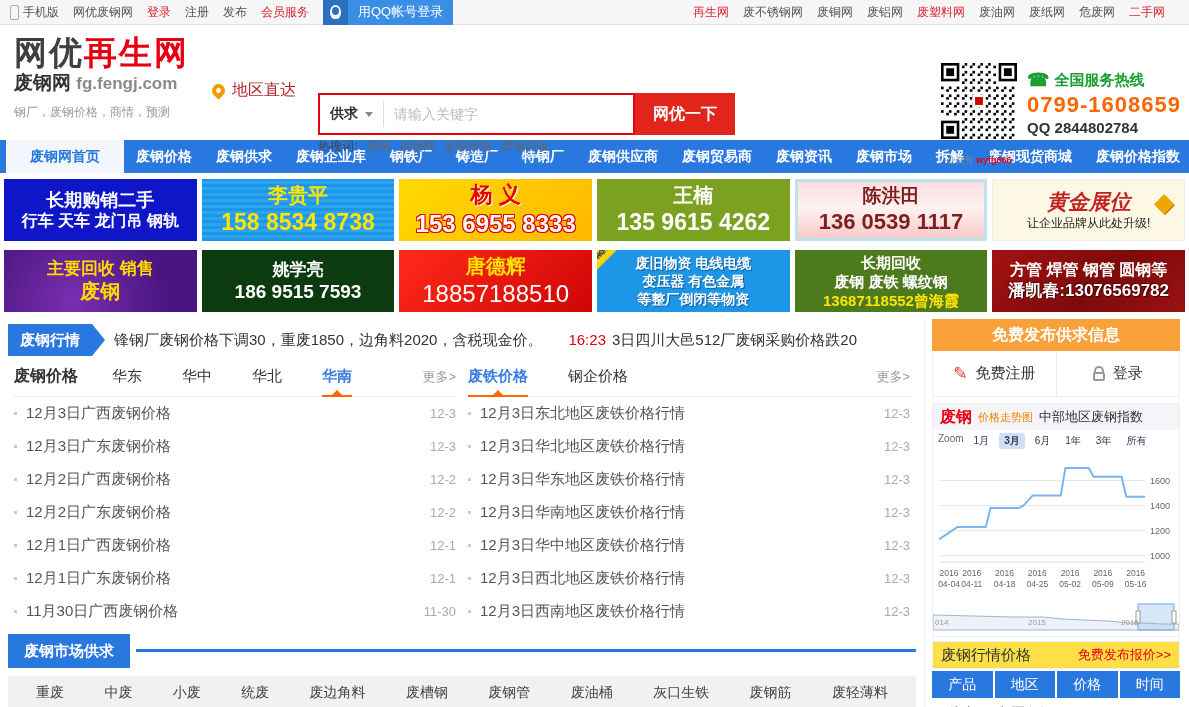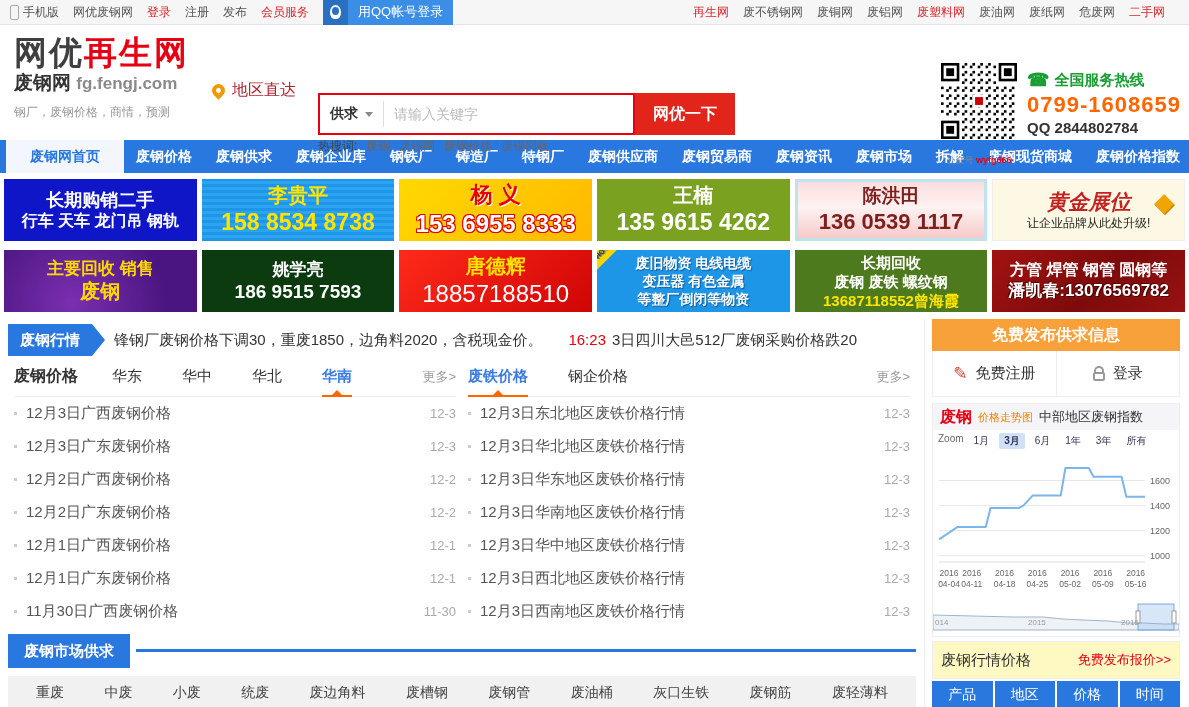--- a/index.html
+++ b/index.html
@@ -118,21 +118,21 @@
   .chart-wrap{border:1px solid #eee;margin-top:6px;background:#fff}
   .chart-title{height:26px;background:#f4f4f9;display:flex;align-items:center;padding:0 7px;gap:6px}
   .ct-a{color:#e60012;font-weight:bold;font-size:16px}
   .ct-b{color:#f08300;font-size:11px}
   .ct-c{color:#333;font-size:13px}
   .zoom-row{display:flex;align-items:flex-start;gap:5px;padding:3px 5px;height:20px;font-size:10px;color:#666}
   .zoom-btn{padding:1px 5px;color:#335;cursor:pointer;border-radius:2px}
   .zoom-btn.active{background:#cfe0f7;font-weight:bold}
   .nav-strip{position:relative}
   .nav-label{position:absolute;font-size:8px;color:#999;top:16px}
-  .quote-head{display:flex;align-items:center;justify-content:space-between;height:38px;padding:0 8px;background:#fef9c3;border:1px solid #eee;margin-top:4px}
+  .quote-head{display:flex;align-items:center;justify-content:space-between;height:28px;padding:0 8px;background:#fde047;border:1px solid #eee;margin-top:4px}
   .quote-title{font-size:15px;color:#333}
   .quote-link{font-size:13px;color:#e60012;cursor:pointer}
   .quote-table{display:grid;grid-template-columns:repeat(4,1fr);gap:2px;margin-top:2px}
   .qh{background:#2878e0;color:#fff;text-align:center;line-height:27px;font-size:14px;cursor:pointer}
   .qc{text-align:center;line-height:26px;font-size:13px;color:#555}
   .qc.price{color:#f60}
 </style>
 </head>
 <body>
 

